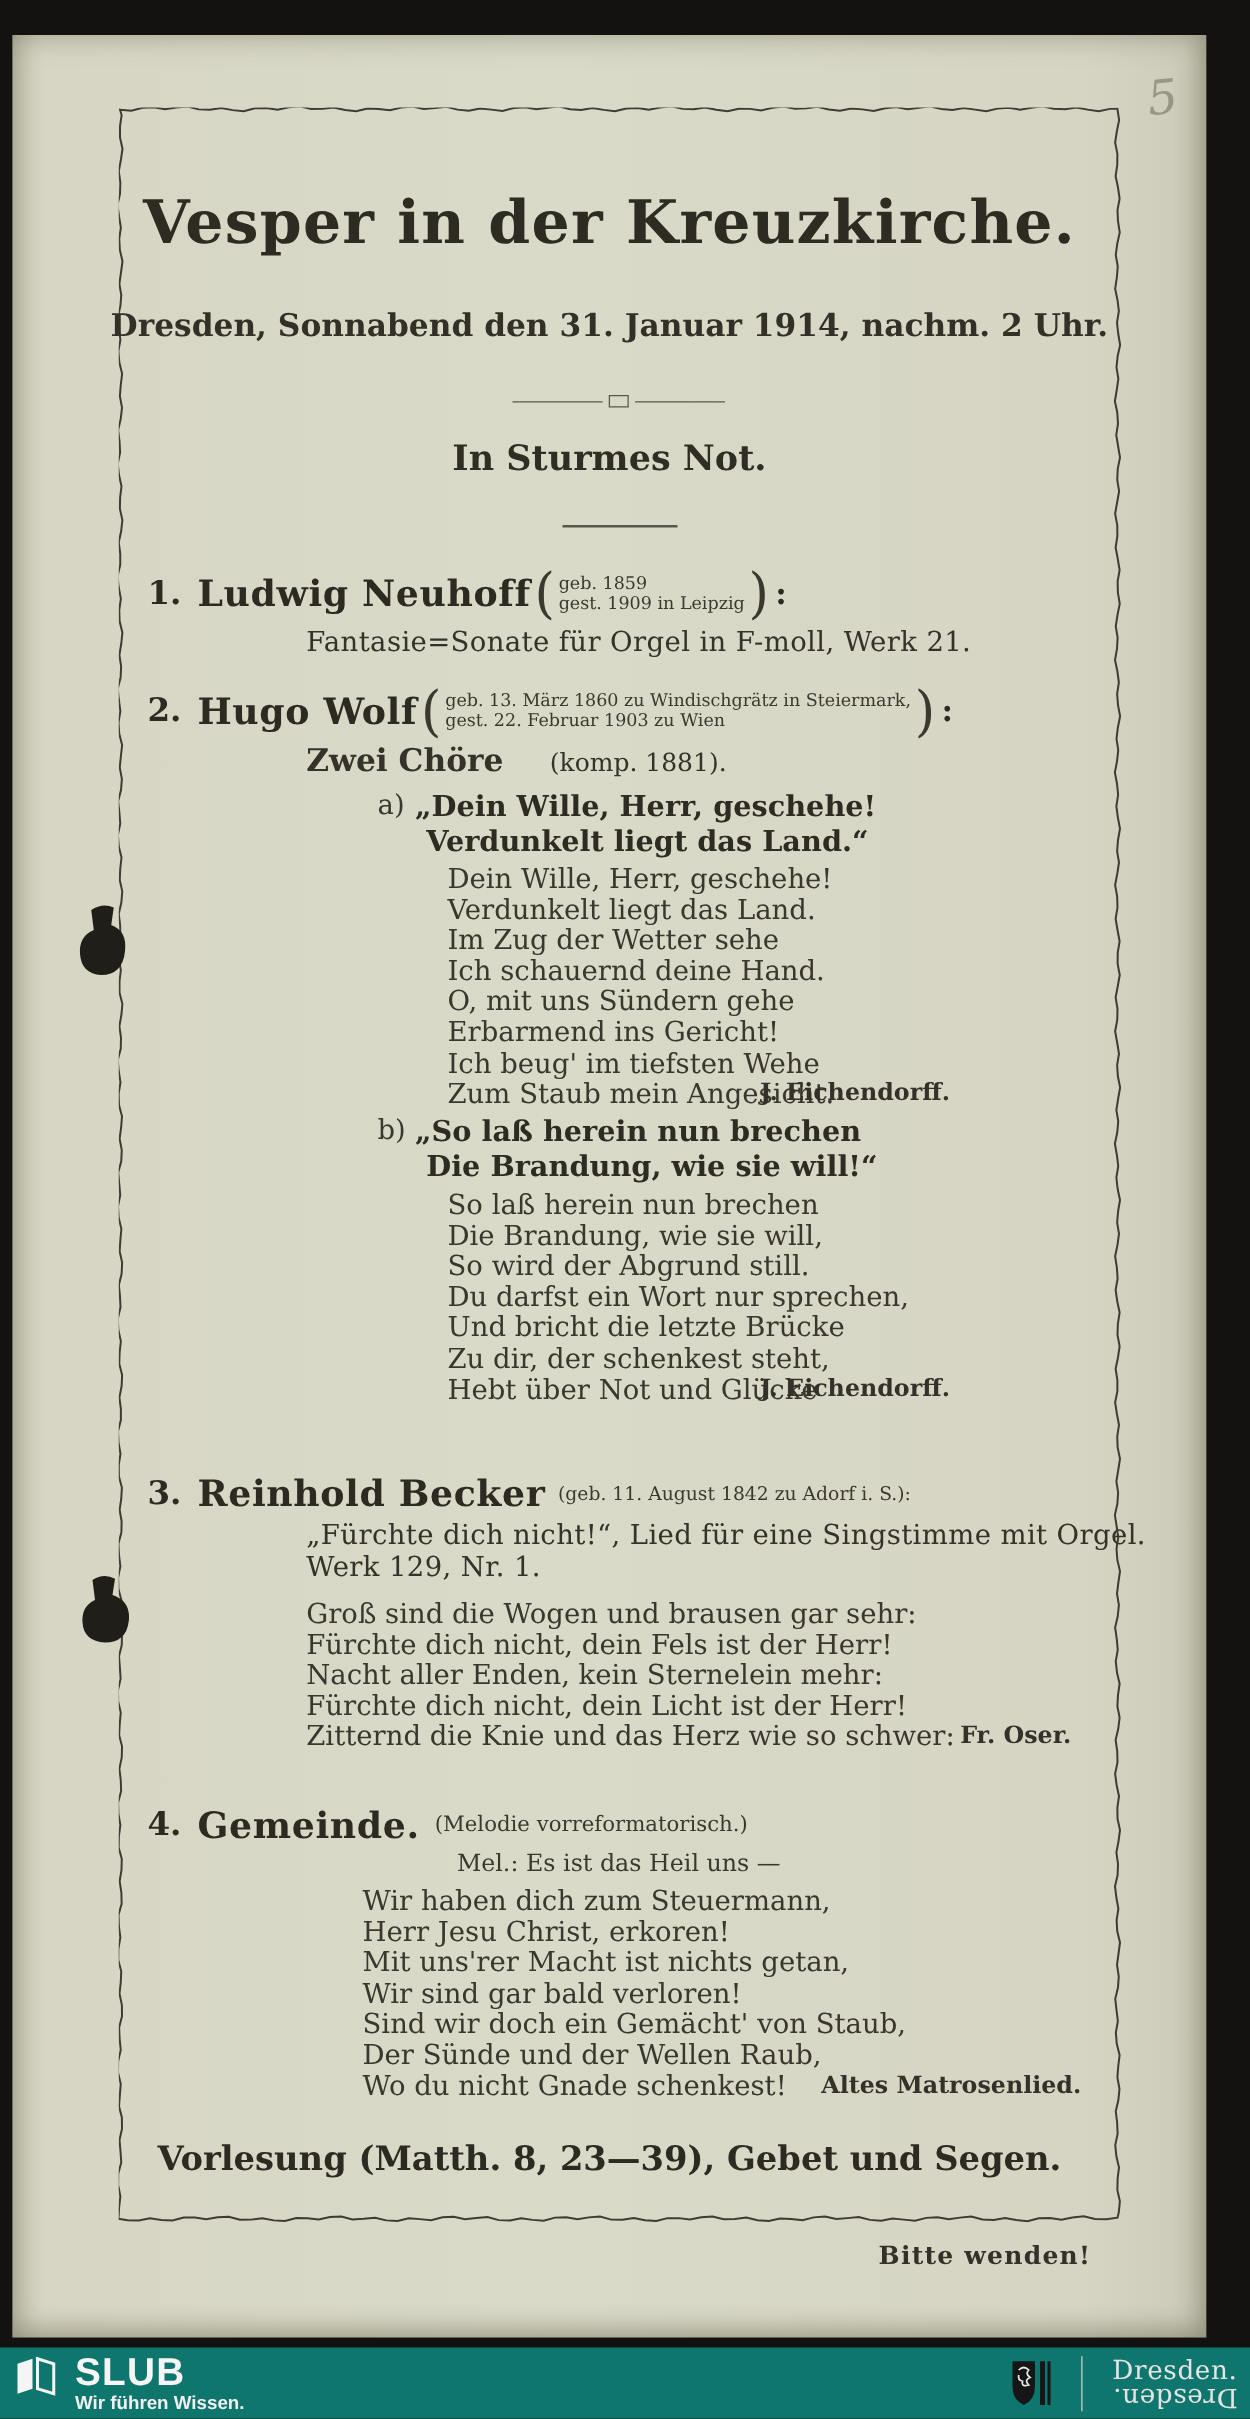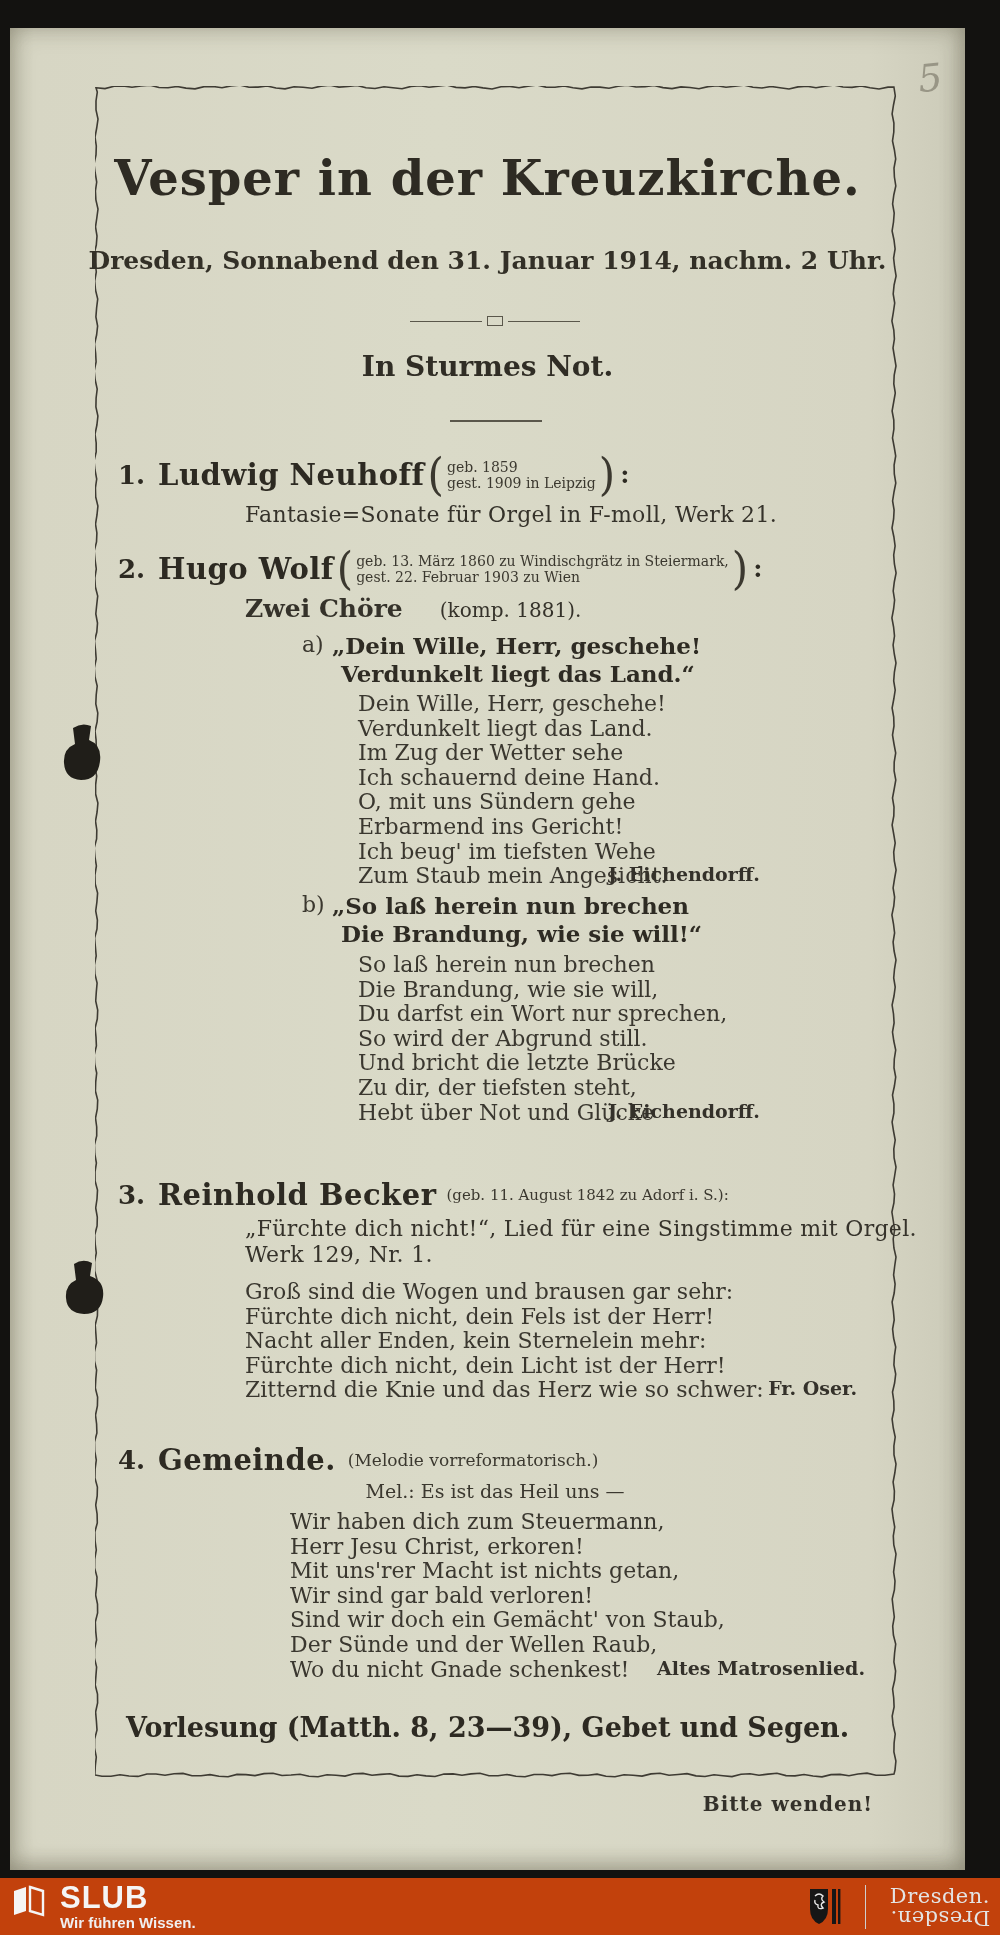--- a/index.html
+++ b/index.html
@@ -138,24 +138,24 @@
     <div class="abs part" style="left:292px;top:864px;">
       <span class="plabel">b)</span>
       <span class="phead">
         <div>„So laß herein nun brechen</div>
         <div class="l2">Die Brandung, wie sie will!“</div>
       </span>
     </div>
     <div class="abs poem" style="left:348px;top:925px;width:402px;">
       <div>So laß herein nun brechen</div>
       <div>Die Brandung, wie sie will,</div>
+      <div>So wird der Abgrund still.</div>
       <div>Du darfst ein Wort nur sprechen,</div>
-      <div>So wird der Abgrund still.</div>
       <div>Und bricht die letzte Brücke</div>
-      <div>Zu dir, der tiefsten steht,</div>
+      <div>Zu dir, der schenkest steht,</div>
       <div>Hebt über Not und Glücke</div>
       <span class="attr">J. Eichendorff.</span>
     </div>
 
     <div class="abs item-header" style="left:108px;top:1150px;">
       <span class="num">3.</span>
       <span class="iname">Reinhold Becker</span>
       <span class="dates-inline">(geb. 11. August 1842 zu Adorf i. S.):</span>
     </div>
     <div class="abs workline" style="left:235px;top:1188px;">„Fürchte dich nicht!“, Lied für eine Singstimme mit Orgel.</div>
@@ -183,21 +183,21 @@
       <div>Sind wir doch ein Gemächt' von Staub,</div>
       <div>Der Sünde und der Wellen Raub,</div>
       <div>Wo du nicht Gnade schenkest!</div>
       <span class="attr">Altes Matrosenlied.</span>
     </div>
 
     <div class="abs closing">Vorlesung (Matth. 8, 23—39), Gebet und Segen.</div>
     <div class="abs wenden">Bitte wenden!</div>
   </div>
 
-  <div class="footer" style="background: #c2410c;">
+  <div class="footer" style="background: #0f766e;">
     <div class="slub-brand">
       <svg width="34" height="32" viewBox="0 0 34 32" style="margin-right:14px;margin-top:2px;">
         <path d="M2 6 L14 2 L14 26 L2 30 Z" fill="#f5f5f5"></path>
         <path d="M18 2 L31 6 L31 30 L18 26 Z" fill="none" stroke="#f5f5f5" stroke-width="2.4"></path>
       </svg>
       <div>
         <div class="slub-word">SLUB</div>
         <div class="slub-tag">Wir führen Wissen.</div>
       </div>
     </div>

